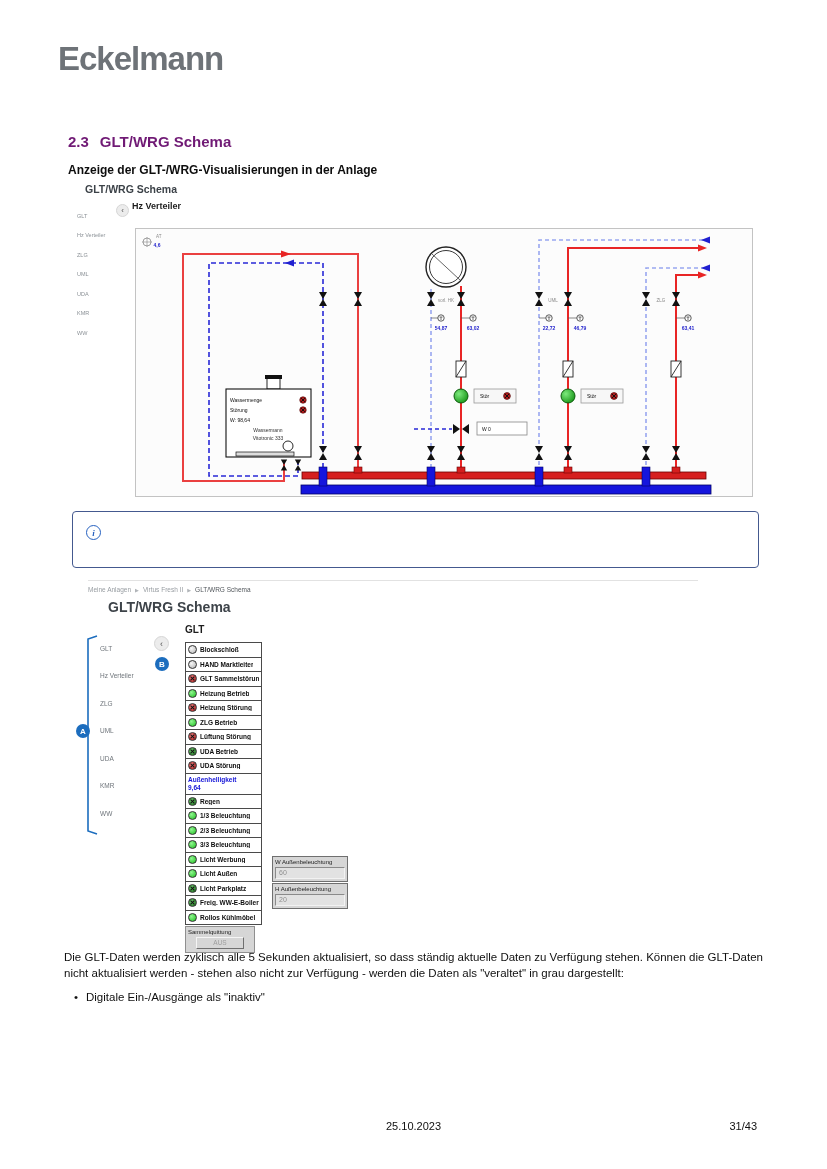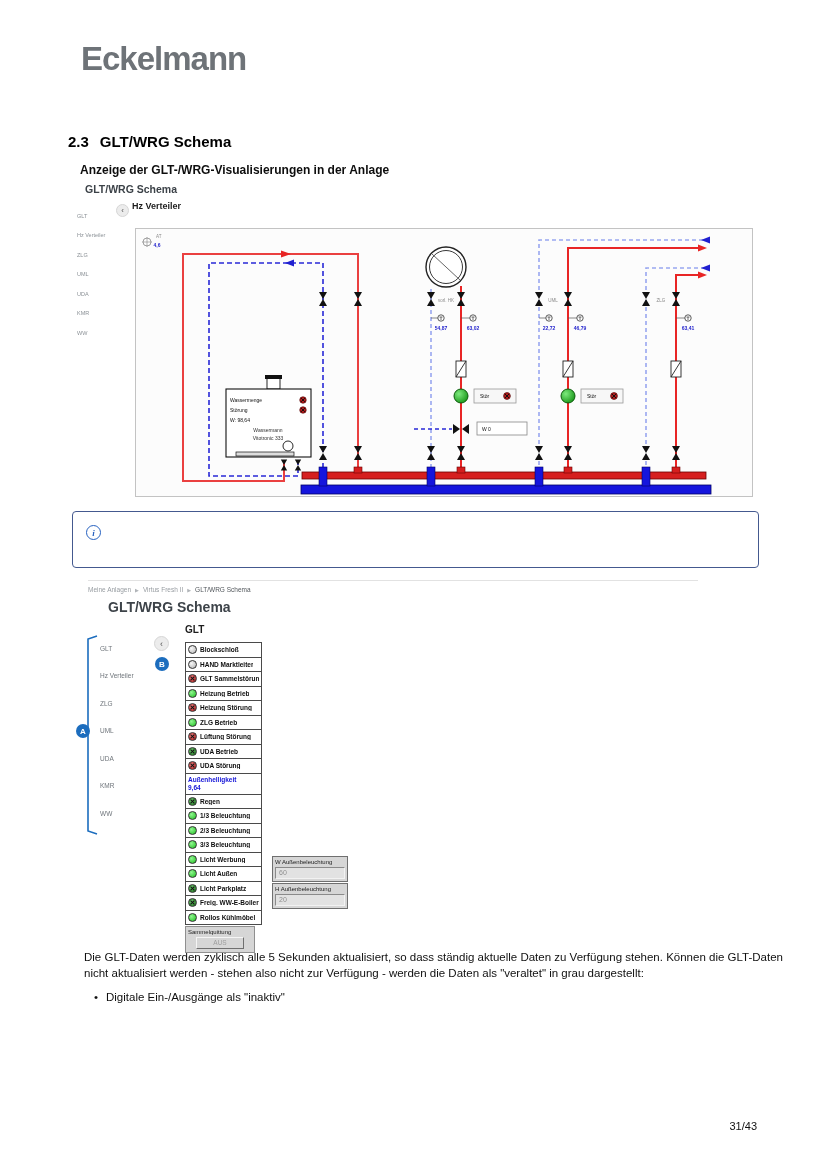--- a/index.html
+++ b/index.html
@@ -1,24 +1,24 @@
 <!DOCTYPE html>
 <html><head>
 <meta charset="utf-8">
 <style>
   html,body{margin:0;padding:0;background:#ffffff;}
   .page{position:relative;width:827px;height:1169px;background:#fff;overflow:hidden;
         font-family:"Liberation Sans", sans-serif;color:#111;}
   .abs{position:absolute;}
 
   
-  .logo{left:81px;top:40px;font-size:33px;font-weight:700;color:#6e7378;letter-spacing:-1px;}
-  .h1{left:68px;top:133px;font-size:15px;font-weight:700;color:#000000;}
+  .logo{left:58px;top:40px;font-size:33px;font-weight:700;color:#6e7378;letter-spacing:-1px;}
+  .h1{left:68px;top:133px;font-size:15px;font-weight:700;color:#701a75;}
   .h1 .num{margin-right:11px;}
-  .h2{left:68px;top:163px;font-size:12px;font-weight:700;color:#0d0d0d;margin-left:12px;}
+  .h2{left:68px;top:163px;font-size:12px;font-weight:700;color:#0d0d0d;}
 
   
   .shot1{left:70px;top:180px;width:695px;height:322px;}
   .s1-title{position:absolute;left:15px;top:3px;font-size:10.5px;font-weight:700;color:#3c4248;}
   .sideitem{position:absolute;left:7px;font-size:5.5px;color:#8b9196;white-space:nowrap;}
   .s1 .sideitem:nth-child(1){top:33px}.s1 .sideitem:nth-child(2){top:52px}
   .s1 .sideitem:nth-child(3){top:72px}.s1 .sideitem:nth-child(4){top:91px}
   .s1 .sideitem:nth-child(5){top:111px}.s1 .sideitem:nth-child(6){top:130px}
   .s1 .sideitem:nth-child(7){top:150px}
   .backbtn{position:absolute;border-radius:50%;background:#ececec;border:1px solid #d6d6d6;
@@ -84,21 +84,21 @@
           border:1px solid;border-color:#f5f5f5 #6f6f6f #6f6f6f #f5f5f5;color:#9d9d9d;
           font-size:6.5px;text-align:center;line-height:10px;font-family:"Liberation Sans",sans-serif;}
   .vbox{position:absolute;box-sizing:border-box;width:76px;background:#d6d6d6;border:1px solid #6f6f6f;padding:2px;}
   .vbox-w{left:202px;top:274px;}
   .vbox-h{left:202px;top:301px;}
   .vlabel{font-size:6px;color:#222;white-space:nowrap;}
   .vinput{box-sizing:border-box;margin-top:2px;height:12px;background:#e2e2e2;border:1px solid;
           border-color:#8a8a8a #f2f2f2 #f2f2f2 #8a8a8a;color:#8f8f8f;font-size:7px;line-height:10px;padding-left:3px;}
 
   
-  .bodytext{left:84px;top:950px;width:704px;font-size:11.5px;line-height:15.8px;color:#101010;}
+  .bodytext{left:64px;top:950px;width:704px;font-size:11.5px;line-height:15.8px;color:#101010;}
   .bodytext p{margin:0;}
   .bodytext ul{margin:8px 0 0 0;padding:0;list-style:none;}
   .bodytext li{padding-left:22px;position:relative;line-height:15.5px;}
   .bodytext li::before{content:"•";position:absolute;left:10px;}
 
   .footer-date{left:0;top:1120px;width:827px;text-align:center;font-size:11px;color:#101010;}
   .footer-page{top:1120px;right:70px;font-size:11px;color:#101010;}
 </style>
 </head>
 <body>
@@ -403,15 +403,16 @@
     </div>
   </div>
 
   <div class="abs bodytext">
     <p>Die GLT-Daten werden zyklisch alle 5 Sekunden aktualisiert, so dass ständig aktuelle Daten zu Verfügung stehen. Können die GLT-Daten nicht aktualisiert werden - stehen also nicht zur Verfügung - werden die Daten als "veraltet" in grau dargestellt:</p>
     <ul>
       <li>Digitale Ein-/Ausgänge als "inaktiv"</li>
     </ul>
   </div>
 
+  <div class="abs footer-date">25.10.2023</div>
   <div class="abs footer-page">31/43</div>
 
 </div>
 
 </body></html>

